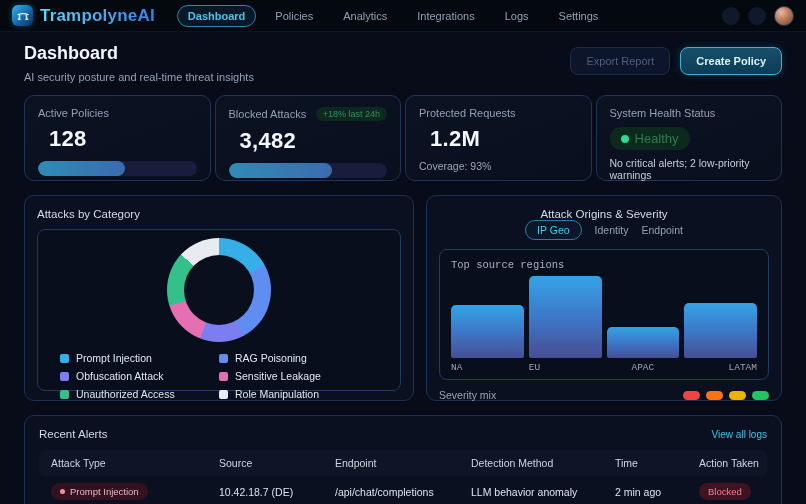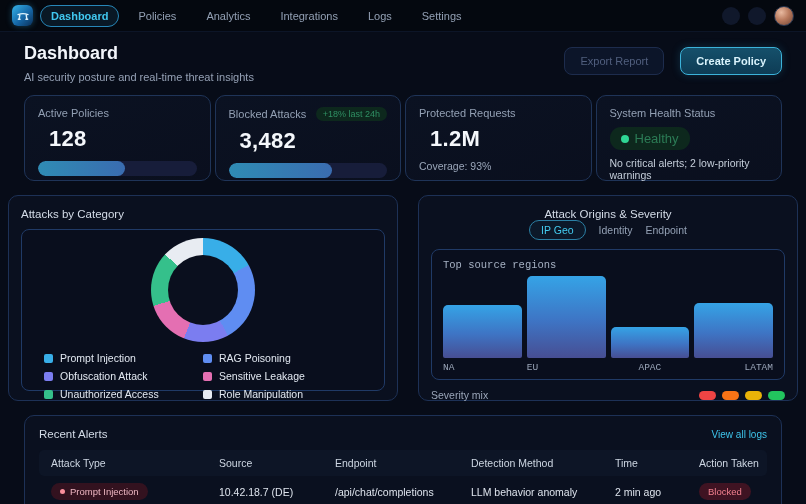--- a/index.html
+++ b/index.html
@@ -43,21 +43,21 @@
     background:radial-gradient(circle at 35% 30%,#e8b9a0 0%,#b97a5e 45%,#6e4434 100%);
     border:1px solid #2a3a55;
   }
   
   .page-head {
     display:flex; align-items:flex-start; justify-content:space-between;
     padding:11px 24px 10px;
   }
   .page-title { font-size:18px; font-weight:bold; color:#f2f5fa; }
   .page-sub { font-size:11px; color:#95a1b5; margin-top:7px; }
-  .head-actions { display:flex; gap:16px; margin-top:4px; }
+  .head-actions { display:flex; gap:10px; margin-top:4px; }
   .btn { font-size:11px; border-radius:8px; padding:7px 15px; cursor:pointer; font-family:inherit; }
   .btn-ghost {
     background:#0c1529; border:1px solid #1d2c4d; color:#515f7e;
   }
   .btn-primary {
     background:linear-gradient(180deg,#15506b 0%,#0e3c55 100%);
     border:1.5px solid #3cb3da; color:#d9f3fc; font-weight:bold;
     box-shadow:0 0 8px rgba(40,150,200,.25);
   }
   
@@ -81,21 +81,21 @@
   }
   .card-sub { font-size:10.5px; color:#9aa6b9; margin-top:8px; }
   .health-pill {
     display:inline-flex; align-items:center; gap:6px; margin-top:8px;
     background:#0d281d; border-radius:11px; padding:4px 11px;
   }
   .health-dot { width:8px; height:8px; border-radius:50%; background:#2fd694; }
   .health-text { font-size:13px; color:#2c7c56; }
   .health-sub { font-size:10.5px; color:#c4cdd9; margin-top:7px; }
   
-  .charts-row { display:flex; gap:20px; padding:14px 8px 0; }
+  .charts-row { display:flex; gap:12px; padding:14px 24px 0; }
   .panel {
     background:#0a101f; border:1px solid #1d3156; border-radius:10px; padding:12px;
   }
   .panel-title { font-size:11.5px; color:#d3dbe7; }
   .panel-cat { width:390px; height:206px; }
   .panel-origins { flex:1; height:206px; }
   .inner-box {
     margin-top:9px; border:1px solid #203a66; border-radius:8px; background:#090e1d;
   }
   
@@ -163,20 +163,21 @@
 <div class="topnav">
   <div class="logo-box">
     <svg width="14" height="14" viewBox="0 0 24 24" fill="none" stroke="#dff2fc" stroke-width="2.4" stroke-linecap="round">
       <path d="M3.5 9.5 Q12 6.5 20.5 9.5"></path>
       <path d="M6.5 10 L5.5 17"></path>
         <path d="M17.5 10 L18.5 17"></path>
       <path d="M4 17.5 h3"></path>
         <path d="M17 17.5 h3"></path>
     </svg>
   </div>
+  <div class="brand">TrampolyneAI</div>
   <div class="nav-links">
     <a class="nav-link active">Dashboard</a>
     <a class="nav-link">Policies</a>
     <a class="nav-link">Analytics</a>
     <a class="nav-link">Integrations</a>
     <a class="nav-link">Logs</a>
     <a class="nav-link">Settings</a>
   </div>
   <div class="nav-right">
     <div class="nav-circle"></div>

